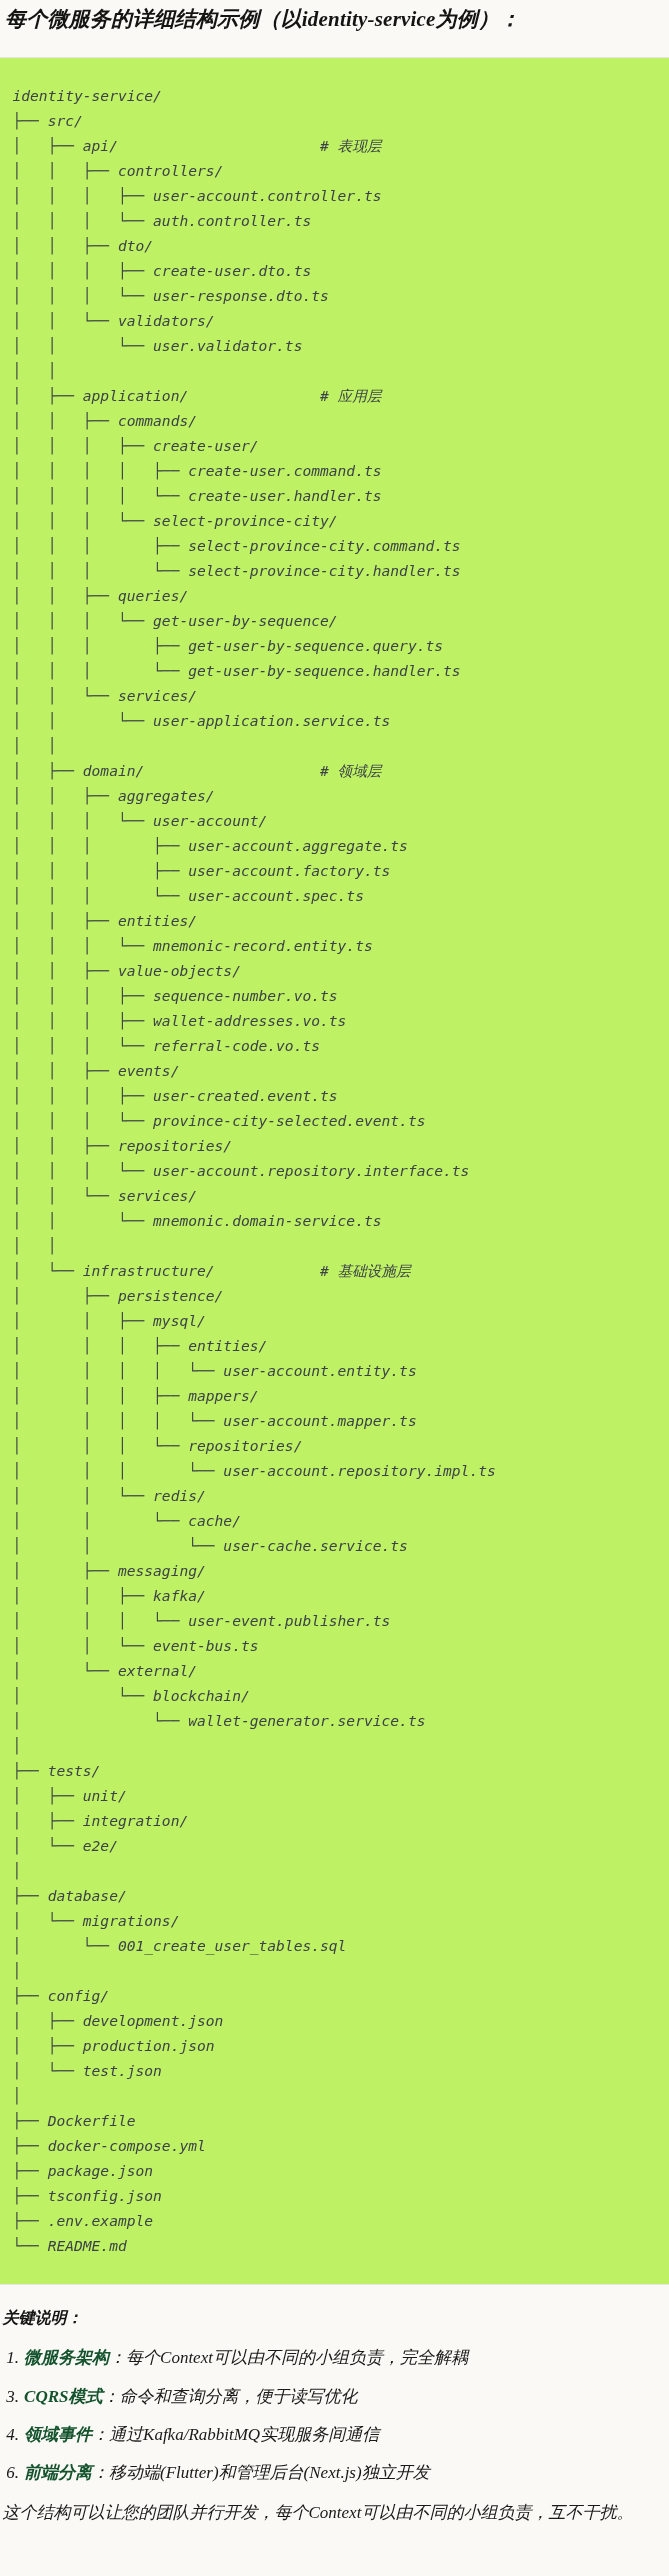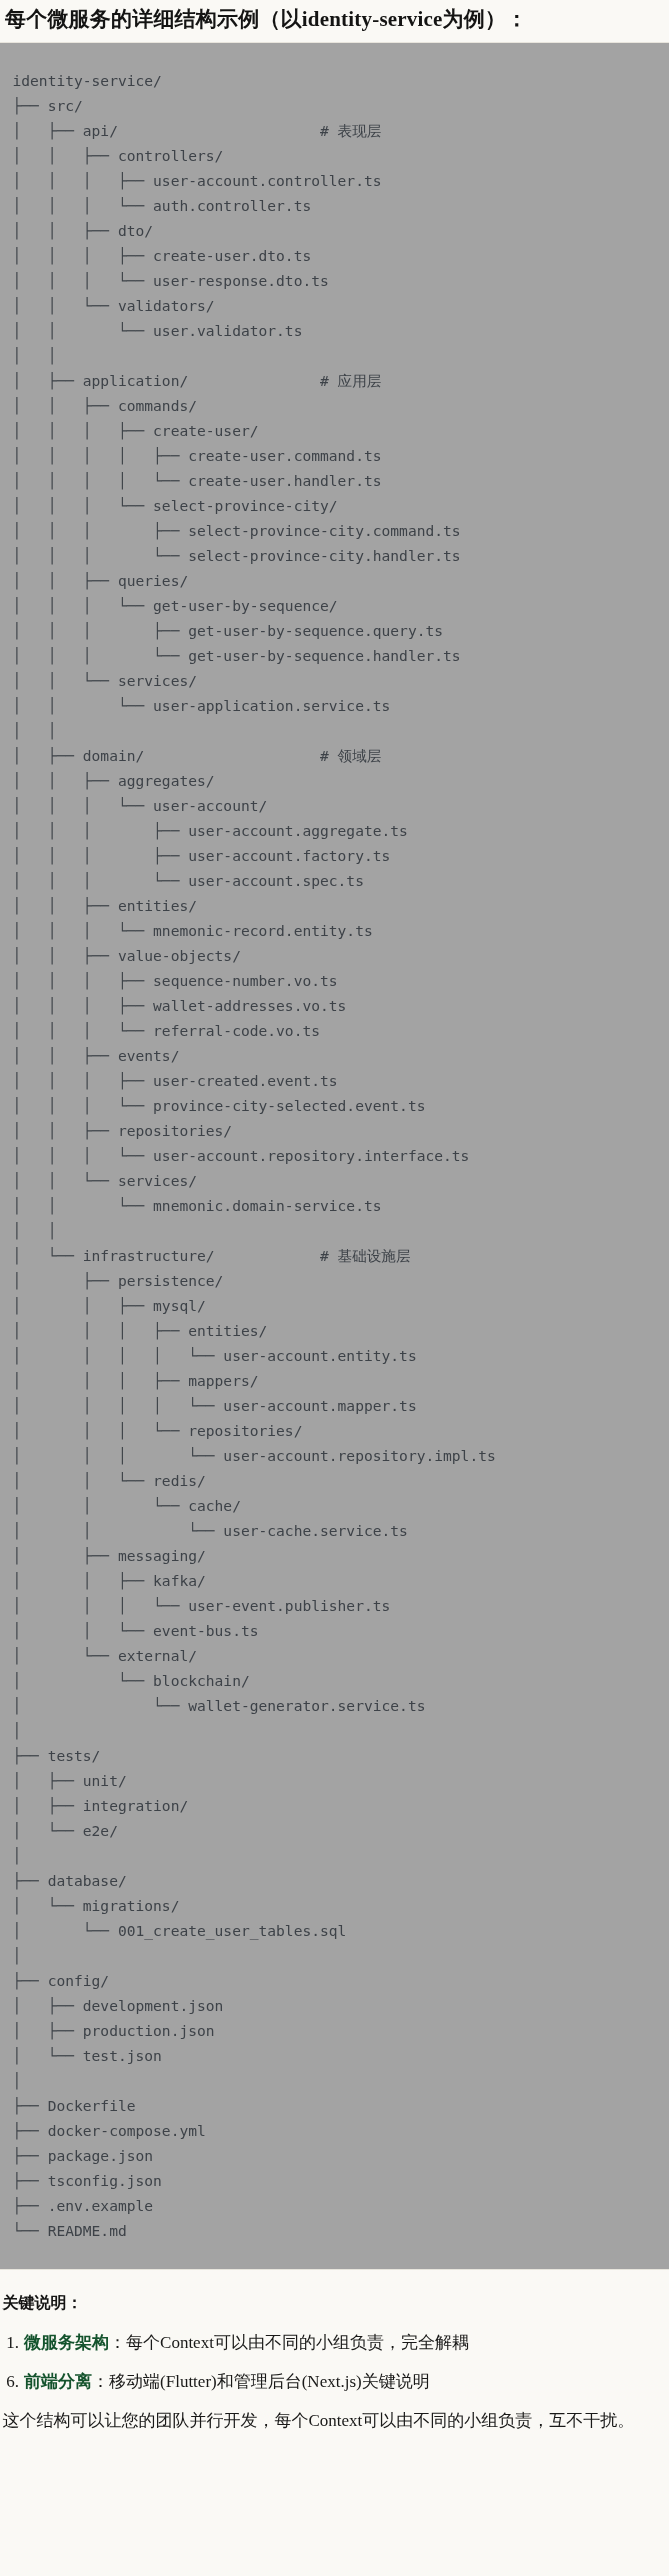--- a/index.html
+++ b/index.html
@@ -7,33 +7,34 @@
     background: #faf9f5;
     font-family: "Liberation Serif", serif;
   }
   .page {
     position: relative;
     width: 669px;
     height: 2576px;
     background: #faf9f5;
     color: #191918;
     overflow: hidden;
+    font-style: italic;
   }
   .doc-title {
     margin: 0;
     padding: 4.4px 5px 0 5px;
     font-size: 21px;
     line-height: 30px;
     font-weight: 700;
     color: #141413;
     letter-spacing: 0.2px;
   }
   .code-block {
-    margin-top: 8px;
-    background: #a3a3a3;
+    margin-top: 23px;
+    background: #bef264;
     border-top: 0.6px solid #e8e5dd;
     border-bottom: 0.6px solid #e8e5dd;
     padding: 25px 0 26px 12.5px;
     box-sizing: border-box;
   }
   .file-tree {
     margin: 0;
     font-family: "DejaVu Sans Mono", monospace;
     font-size: 14.6px;
     line-height: 25px;
@@ -164,25 +165,31 @@
 
   <div class="notes">
 
     <h2 class="notes-heading">关键说明：</h2>
 
     <div class="note-item">
       <span class="note-num">1.</span><span class="note-label">微服务架构</span><span class="note-text">：每个Context可以由不同的小组负责，完全解耦</span>
     </div>
 
 
+    <div class="note-item">
+      <span class="note-num">3.</span><span class="note-label">CQRS模式</span><span class="note-text">：命令和查询分离，便于读写优化</span>
+    </div>
 
+    <div class="note-item">
+      <span class="note-num">4.</span><span class="note-label">领域事件</span><span class="note-text">：通过Kafka/RabbitMQ实现服务间通信</span>
+    </div>
 
 
     <div class="note-item">
-      <span class="note-num">6.</span><span class="note-label">前端分离</span><span class="note-text">：移动端(Flutter)和管理后台(Next.js)关键说明</span>
+      <span class="note-num">6.</span><span class="note-label">前端分离</span><span class="note-text">：移动端(Flutter)和管理后台(Next.js)独立开发</span>
     </div>
 
     <p class="closing-paragraph">这个结构可以让您的团队并行开发，每个Context可以由不同的小组负责，互不干扰。</p>
 
   </div>
 
 </div>
 
 
 </body></html>

